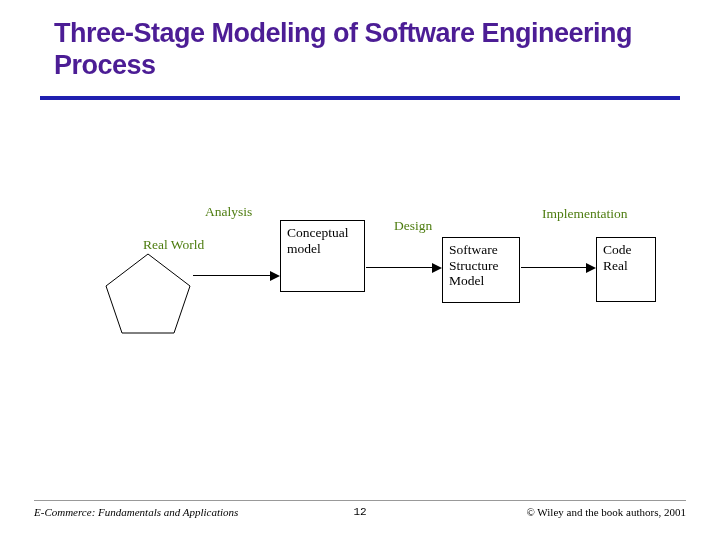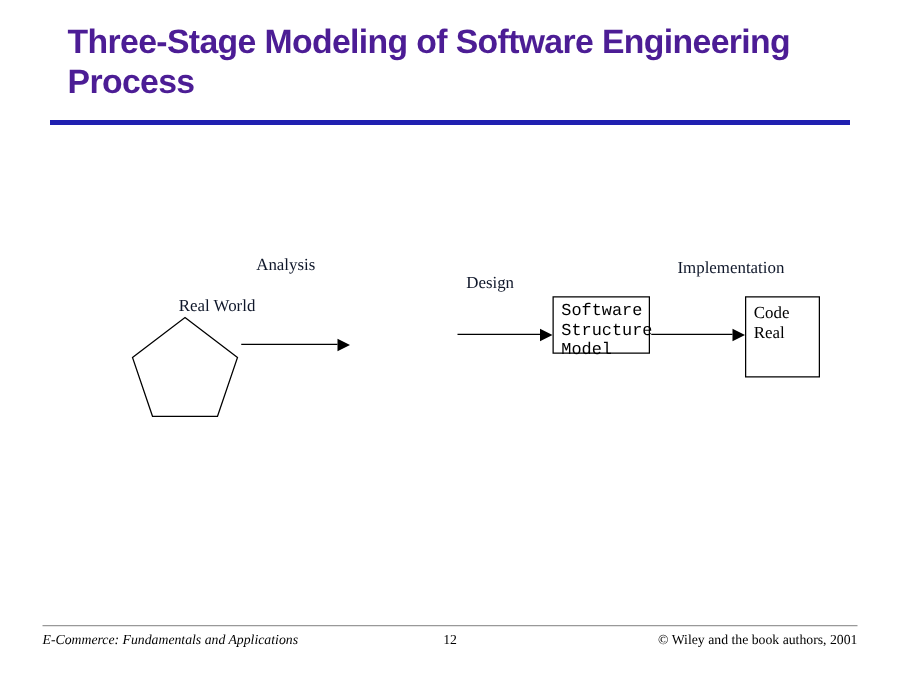--- a/index.html
+++ b/index.html
@@ -26,21 +26,21 @@
   .underline-bar {
     position: absolute;
     left: 40px;
     top: 96px;
     width: 640px;
     height: 4px;
     background: #2020b0;
   }
   
   .diag { position: absolute; left: 0; top: 0; width: 720px; height: 540px; }
-  .label { position: absolute; font-size: 13.5px; color: #0f172a; font-family: "Times New Roman", serif; }
+  .label { position: absolute; font-size: 13.5px; color: #4d7c0f; font-family: "Times New Roman", serif; }
   .box {
     position: absolute;
     border: 1px solid #000;
     font-size: 13.5px;
     padding: 4px 6px;
     font-family: "Times New Roman", serif;
     background: transparent;
     line-height: 1.15;
   }
   .pentagon {
@@ -76,52 +76,56 @@
     color: #000;
     font-style: italic;
   }
   .footer-center {
     position: absolute;
     left: 0;
     top: 506px;
     width: 720px;
     text-align: center;
     font-size: 11px;
-    font-family: Liberation Serif, serif;
+    font-family: Liberation Mono, monospace;
     color: #000;
   }
   .footer-right {
     position: absolute;
     right: 34px;
     top: 506px;
     font-size: 11px;
     font-family: "Times New Roman", serif;
     color: #000;
   }
 </style>
 </head>
 <body>
 
 <div class="title">Three-Stage Modeling of Software Engineering Process</div>
 <div class="underline-bar"></div>
 
 <div class="diag">
 
   <div class="label" style="left:205px; top:204px;">Analysis</div>
-  <div class="label" style="left:373px; top:218px;">Design</div>
+  <div class="label" style="left:394px; top:218px;">Design</div>
   <div class="label" style="left:542px; top:206px;">Implementation</div>
 
   <div class="label" style="left:115px; top:237px;margin-left:28px;">Real World</div>
 
   <svg class="pentagon" style="left:104px; top:253px;" width="88" height="82">
     <polygon points="44,1 86,33 70,80 18,80 2,33" fill="none" stroke="#000" stroke-width="1"></polygon>
   </svg>
 
+  <div class="box" style="left:280px; top:220px; width:85px; height:72px;">
+    <span style="white-space:pre-line;">Conceptual
+model</span>
+  </div>
 
-  <div class="box" style="left:442px; top:237px; width:78px; height:46px;font-family:Liberation Mono, monospace;">
+  <div class="box" style="left:442px; top:237px; width:78px; height:66px;">
     <span style="white-space:pre-line;">Software
 Structure
 Model</span>
   </div>
 
   <div class="box" style="left:596px; top:237px; width:60px; height:65px;">
     <span style="white-space:pre-line;">Code
 Real</span>
   </div>
 

